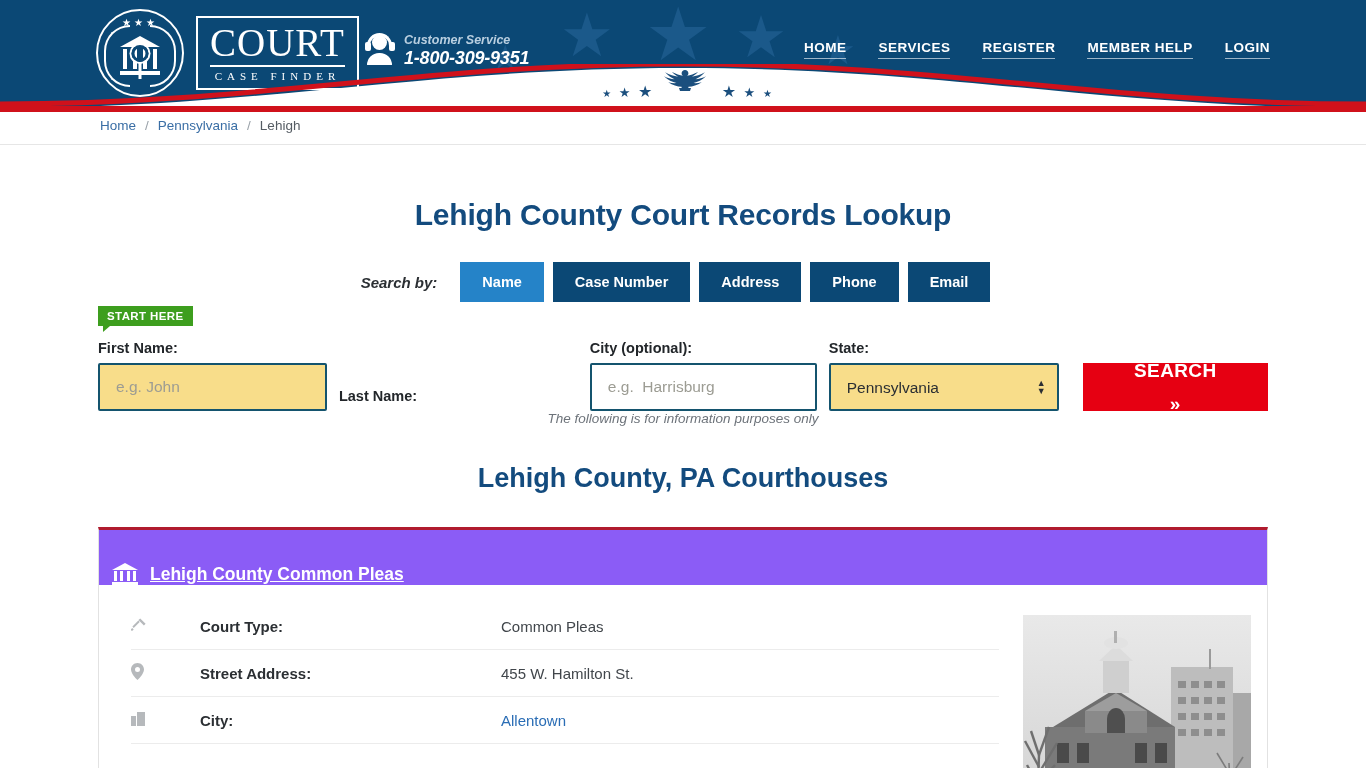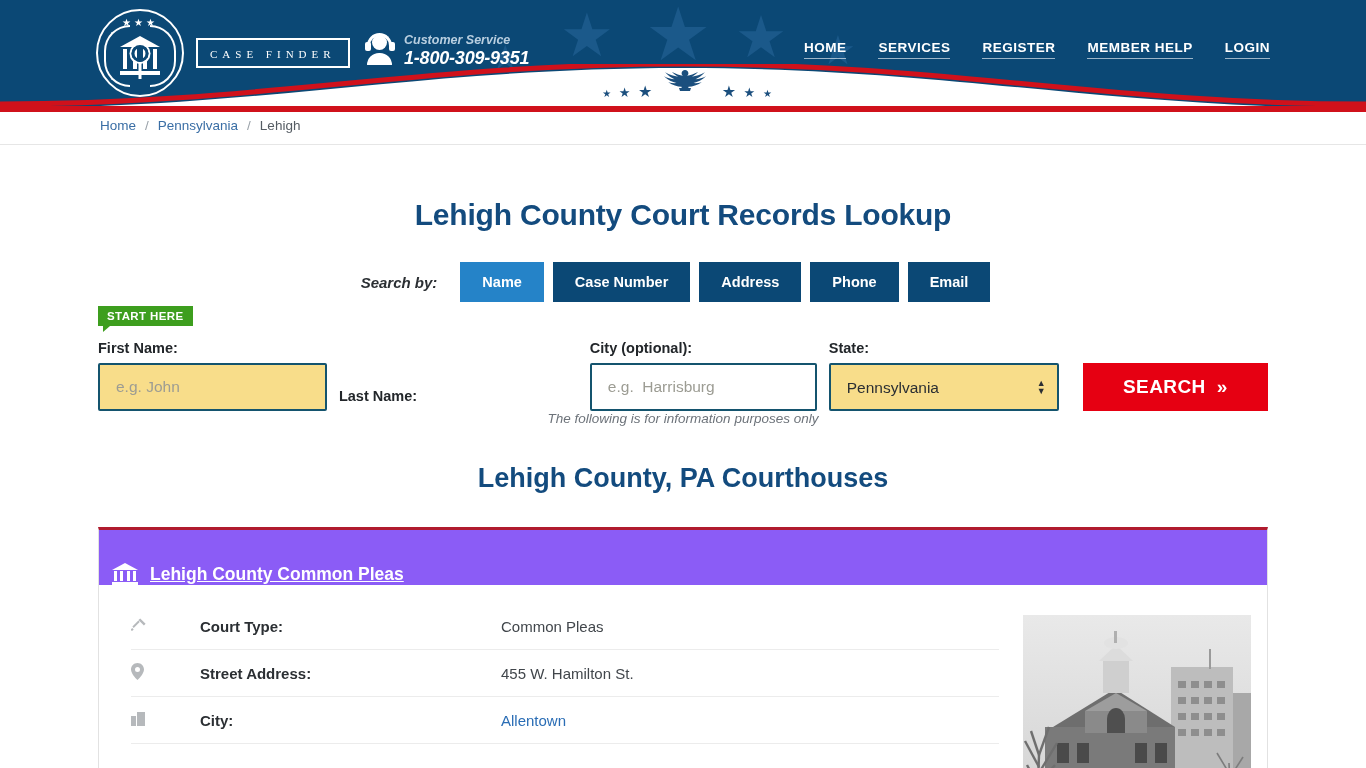--- a/index.html
+++ b/index.html
@@ -311,20 +311,21 @@
     color: #ffffff;
     border: none;
     font-size: 19px;
     font-weight: bold;
     letter-spacing: 0.4px;
     cursor: pointer;
     display: flex; align-items: center; justify-content: center;
     gap: 11px;
     font-family: "Liberation Sans", sans-serif;
     margin-left: 12px;
+    flex-direction: column;
   }
   .note {
     text-align: center;
     color: #6d737a;
     font-size: 13.5px;
     font-style: italic;
   }
   .section-title {
     text-align: center;
     color: #134b7e;
@@ -427,20 +428,21 @@
             <i></i>
             <i></i>
             <i></i>
           </div>
         <div class="base"></div>
       </div>
       <div class="mag"></div>
       <div class="mag-h"></div>
     </div>
     <div class="wordmark">
+      <div class="w1">COURT</div>
       <div class="w2">CASE FINDER</div>
     </div>
   </div>
 
   <div class="cust-service">
     <div class="cs-icon">
       <div class="band"></div>
       <div class="ear-l"></div>
       <div class="ear-r"></div>
       <div class="head"></div>

